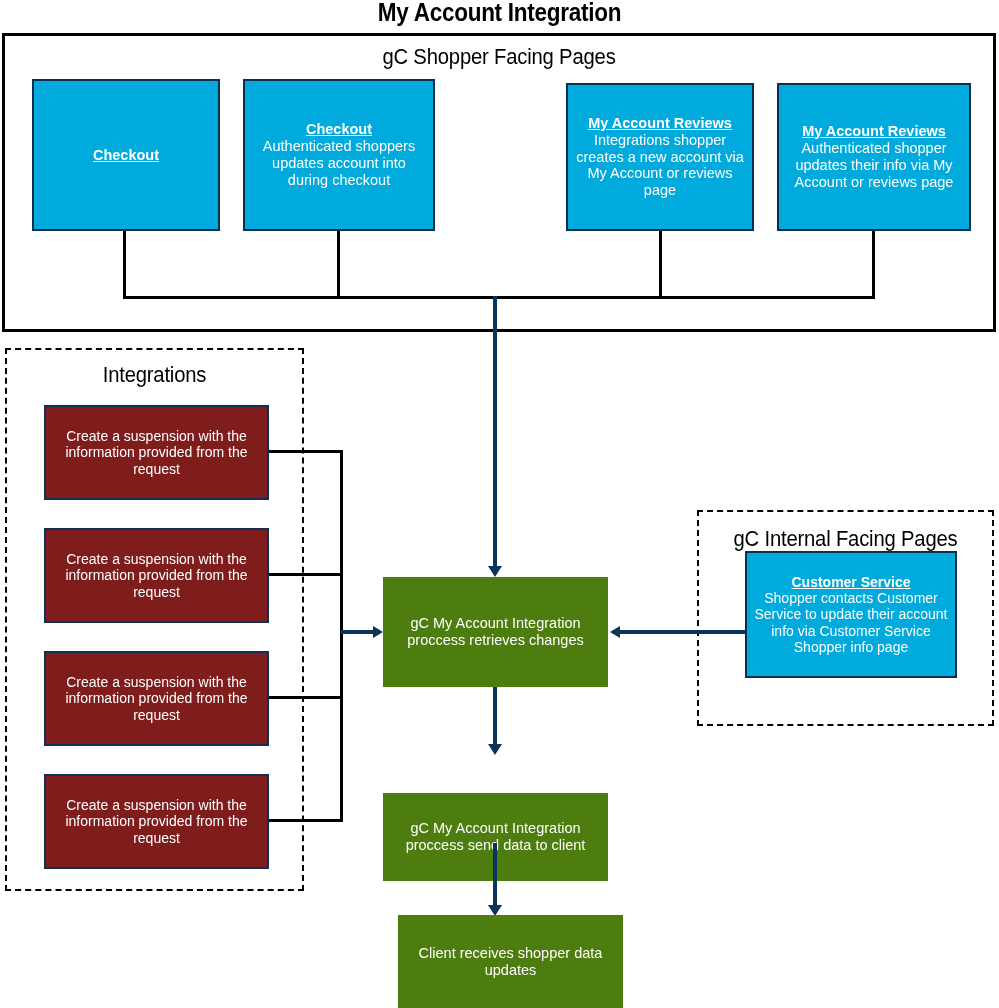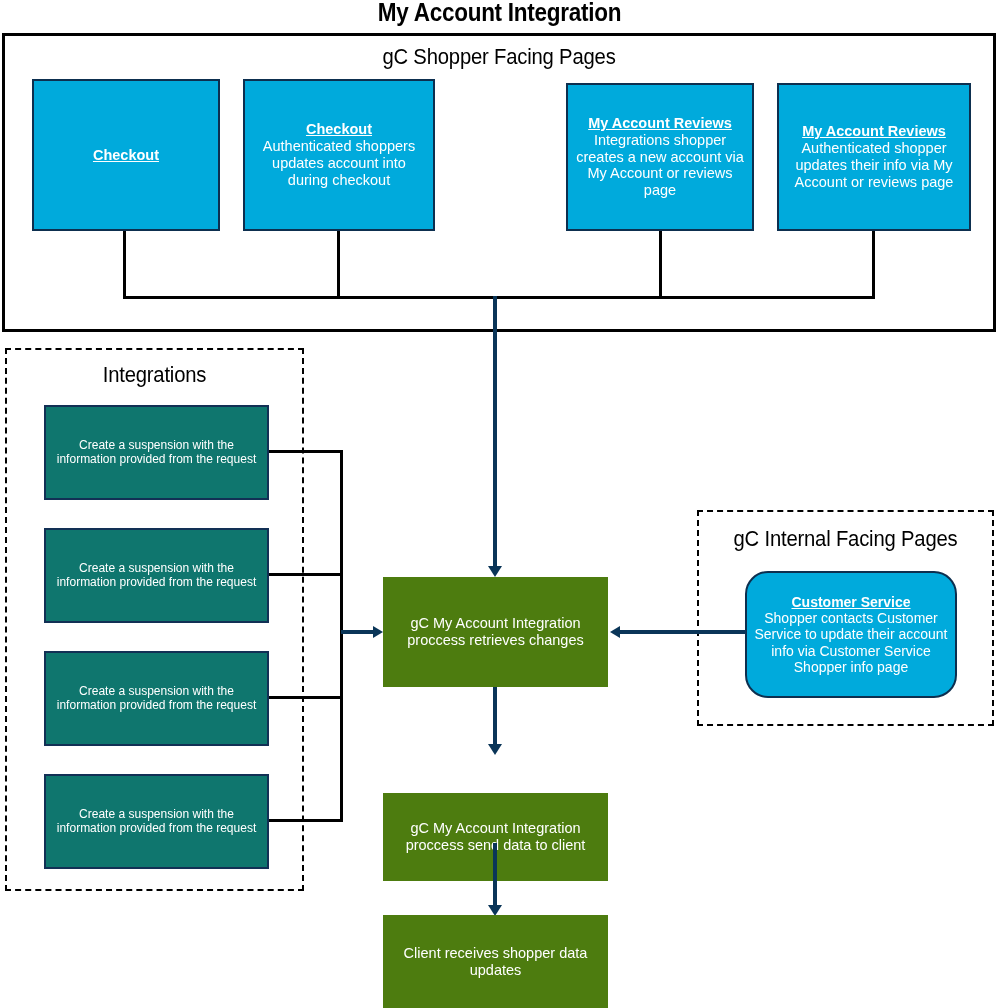--- a/index.html
+++ b/index.html
@@ -77,23 +77,23 @@
     text-underline-offset: 1px;
   }
   .node .body { display: block; font-weight: normal; }
 
   .node-blue {
     background: #00AADC;
     border: 2px solid #0d2f4f;
     font-size: 14.5px;
   }
   .node-magenta {
-    background: #0f766e;
+    background: #7f1d1d;
     border: 2px solid #123055;
-    font-size: 12px;
+    font-size: 14px;
     font-weight: bold;
     text-align: center;
   }
   .node-navy {
     background: #4d7c0f;
     border: none;
     font-size: 14.5px;
     font-weight: bold;
   }
   
@@ -202,21 +202,21 @@
   <div class="line-h" style="left:269px; top:696px; width:74px; height:3px;"></div>
   <div class="line-h" style="left:269px; top:819px; width:74px; height:3px;"></div>
   <div class="line-v" style="left:340px; top:450px; width:3px; height:372px;"></div>
 
   <div class="nline-h" style="left:341px; top:630px; width:37px; height:4px;"></div>
   <div class="arrow-right" style="left:373px; top:626px;"></div>
 
   <div class="dashed-frame" style="left:697px; top:510px; width:297px; height:216px;"></div>
   <div class="group-title" style="left:697px; top:526px; width:297px;">gC Internal Facing Pages</div>
 
-  <div class="node node-blue" style="left:745px; top:571px; width:212px; height:127px; font-size:14px;border-radius:23px;">
+  <div class="node node-blue" style="left:745px; top:551px; width:212px; height:127px; font-size:14px;">
     <span class="inner">
       <span class="hdr">Customer Service</span>
       <span class="body">Shopper contacts Customer Service to update their account info via Customer Service Shopper info page</span>
     </span>
   </div>
 
   <div class="nline-h" style="left:620px; top:630px; width:126px; height:4px;"></div>
   <div class="arrow-left" style="left:610px; top:626px;"></div>
 
   <div class="node node-navy" style="left:383px; top:577px; width:225px; height:110px;">
@@ -230,19 +230,19 @@
 
   <div class="node node-navy" style="left:383px; top:755px; width:225px; height:88px;margin-top:38px;">
     <span class="inner">
         <span class="body">gC My Account Integration proccess send data to client</span>
       </span>
   </div>
 
   <div class="nline-v" style="left:493px; top:843px; width:4px; height:65px;"></div>
   <div class="arrow-down" style="left:488px; top:905px;"></div>
 
-  <div class="node node-navy" style="left:383px; top:915px; width:225px; height:93px;">
+  <div class="node node-navy" style="left:398px; top:915px; width:225px; height:93px;">
     <span class="inner">
         <span class="body">Client receives shopper data updates</span>
       </span>
   </div>
 
 </div>
 
 </body></html>

